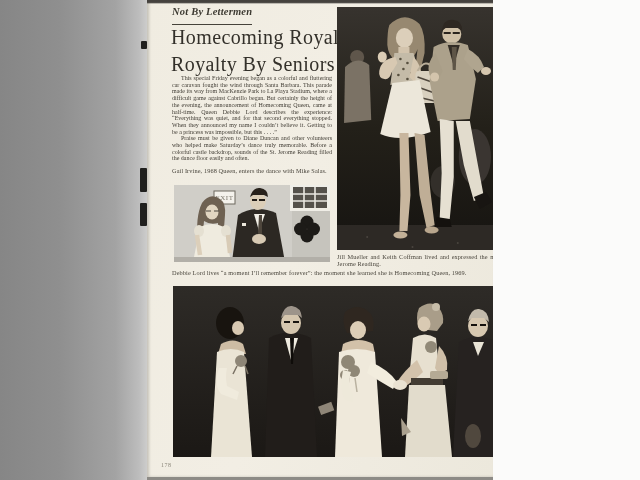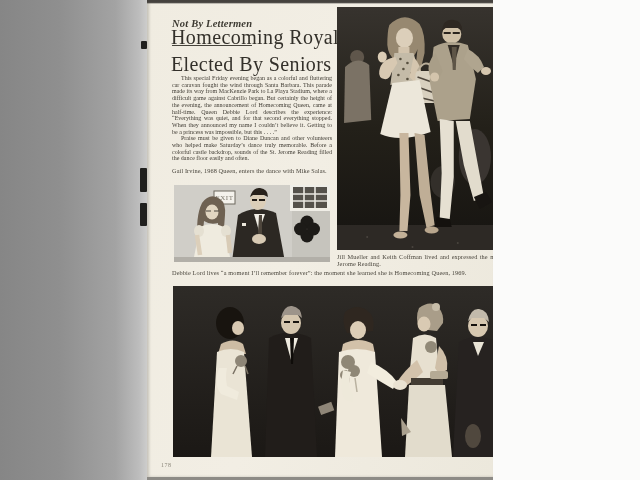--- a/index.html
+++ b/index.html
@@ -18,22 +18,22 @@
   .edge-mark.m2{left:140px;top:168px;width:7px;height:24px;}
   .edge-mark.m3{left:140px;top:203px;width:7px;height:23px;}
 
   
   .page{position:absolute;left:147px;top:0;width:346px;height:477px;overflow:hidden;
     background:linear-gradient(105deg,#f0ece1 0%,#f2eee4 45%,#ece8dc 100%);
     box-shadow:inset 2px 0 3px rgba(0,0,0,0.18);}
   .page-top-edge{position:absolute;left:0;top:0;width:346px;height:4px;
     background:linear-gradient(#45423e,#45423e 60%, rgba(69,66,62,0));}
 
-  .kicker{position:absolute;left:25px;top:18px;font-size:10.5px;font-style:italic;font-weight:bold;
-    color:#3d3a32;border-bottom:1px solid #45423a;padding-bottom:16px;letter-spacing:0.2px;}
+  .kicker{position:absolute;left:25px;top:6px;font-size:10.5px;font-style:italic;font-weight:bold;
+    color:#3d3a32;border-bottom:1px solid #45423a;padding-bottom:7px;letter-spacing:0.2px;}
   .title{position:absolute;left:24px;font-size:20px;font-weight:500;color:#33302a;letter-spacing:0.4px;}
   .title.l1{top:26px;}
   .title.l2{top:53px;}
 
   .bodycol{position:absolute;left:25px;top:75px;width:160px;font-size:6px;line-height:6.7px;
     color:#403c34;text-align:justify;}
   .bodycol p{margin:0;text-indent:9px;}
 
   .cap{position:absolute;font-size:6.3px;line-height:7px;color:#4a463d;letter-spacing:0.1px;}
   .cap.gail{left:25px;top:167px;width:170px;}
@@ -58,21 +58,21 @@
 
   <div class="edge-mark m1"></div>
   <div class="edge-mark m2"></div>
   <div class="edge-mark m3"></div>
 
   <div class="page">
     <div class="page-top-edge"></div>
 
     <div class="kicker">Not By Lettermen</div>
     <div class="title l1">Homecoming Royalty</div>
-    <div class="title l2">Elected By Seniors</div>
+    <div class="title l2">Royalty By Seniors</div>
 
     <div class="bodycol">
       <p>This special Friday evening began as a colorful and fluttering car caravan fought the wind through Santa Barbara. This parade made its way from MacKenzie Park to La Playa Stadium, where a difficult game against Cabrillo began. But certainly the height of the evening, the announcement of Homecoming Queen, came at half-time. Queen Debbie Lord describes the experience: “Everything was quiet, and for that second everything stopped. When they announced my name I couldn’t believe it. Getting to be a princess was impossible, but this . . . .”</p>
       <p>Praise must be given to Diane Duncan and other volunteers who helped make Saturday’s dance truly memorable. Before a colorful castle backdrop, sounds of the St. Jerome Reading filled the dance floor easily and often.</p>
     </div>
 
     <div class="cap gail">Gail Irvine, 1968 Queen, enters the dance with Mike Salas.</div>
 
     <div class="photo exit">
       <svg viewBox="0 0 156 77" preserveAspectRatio="none">

